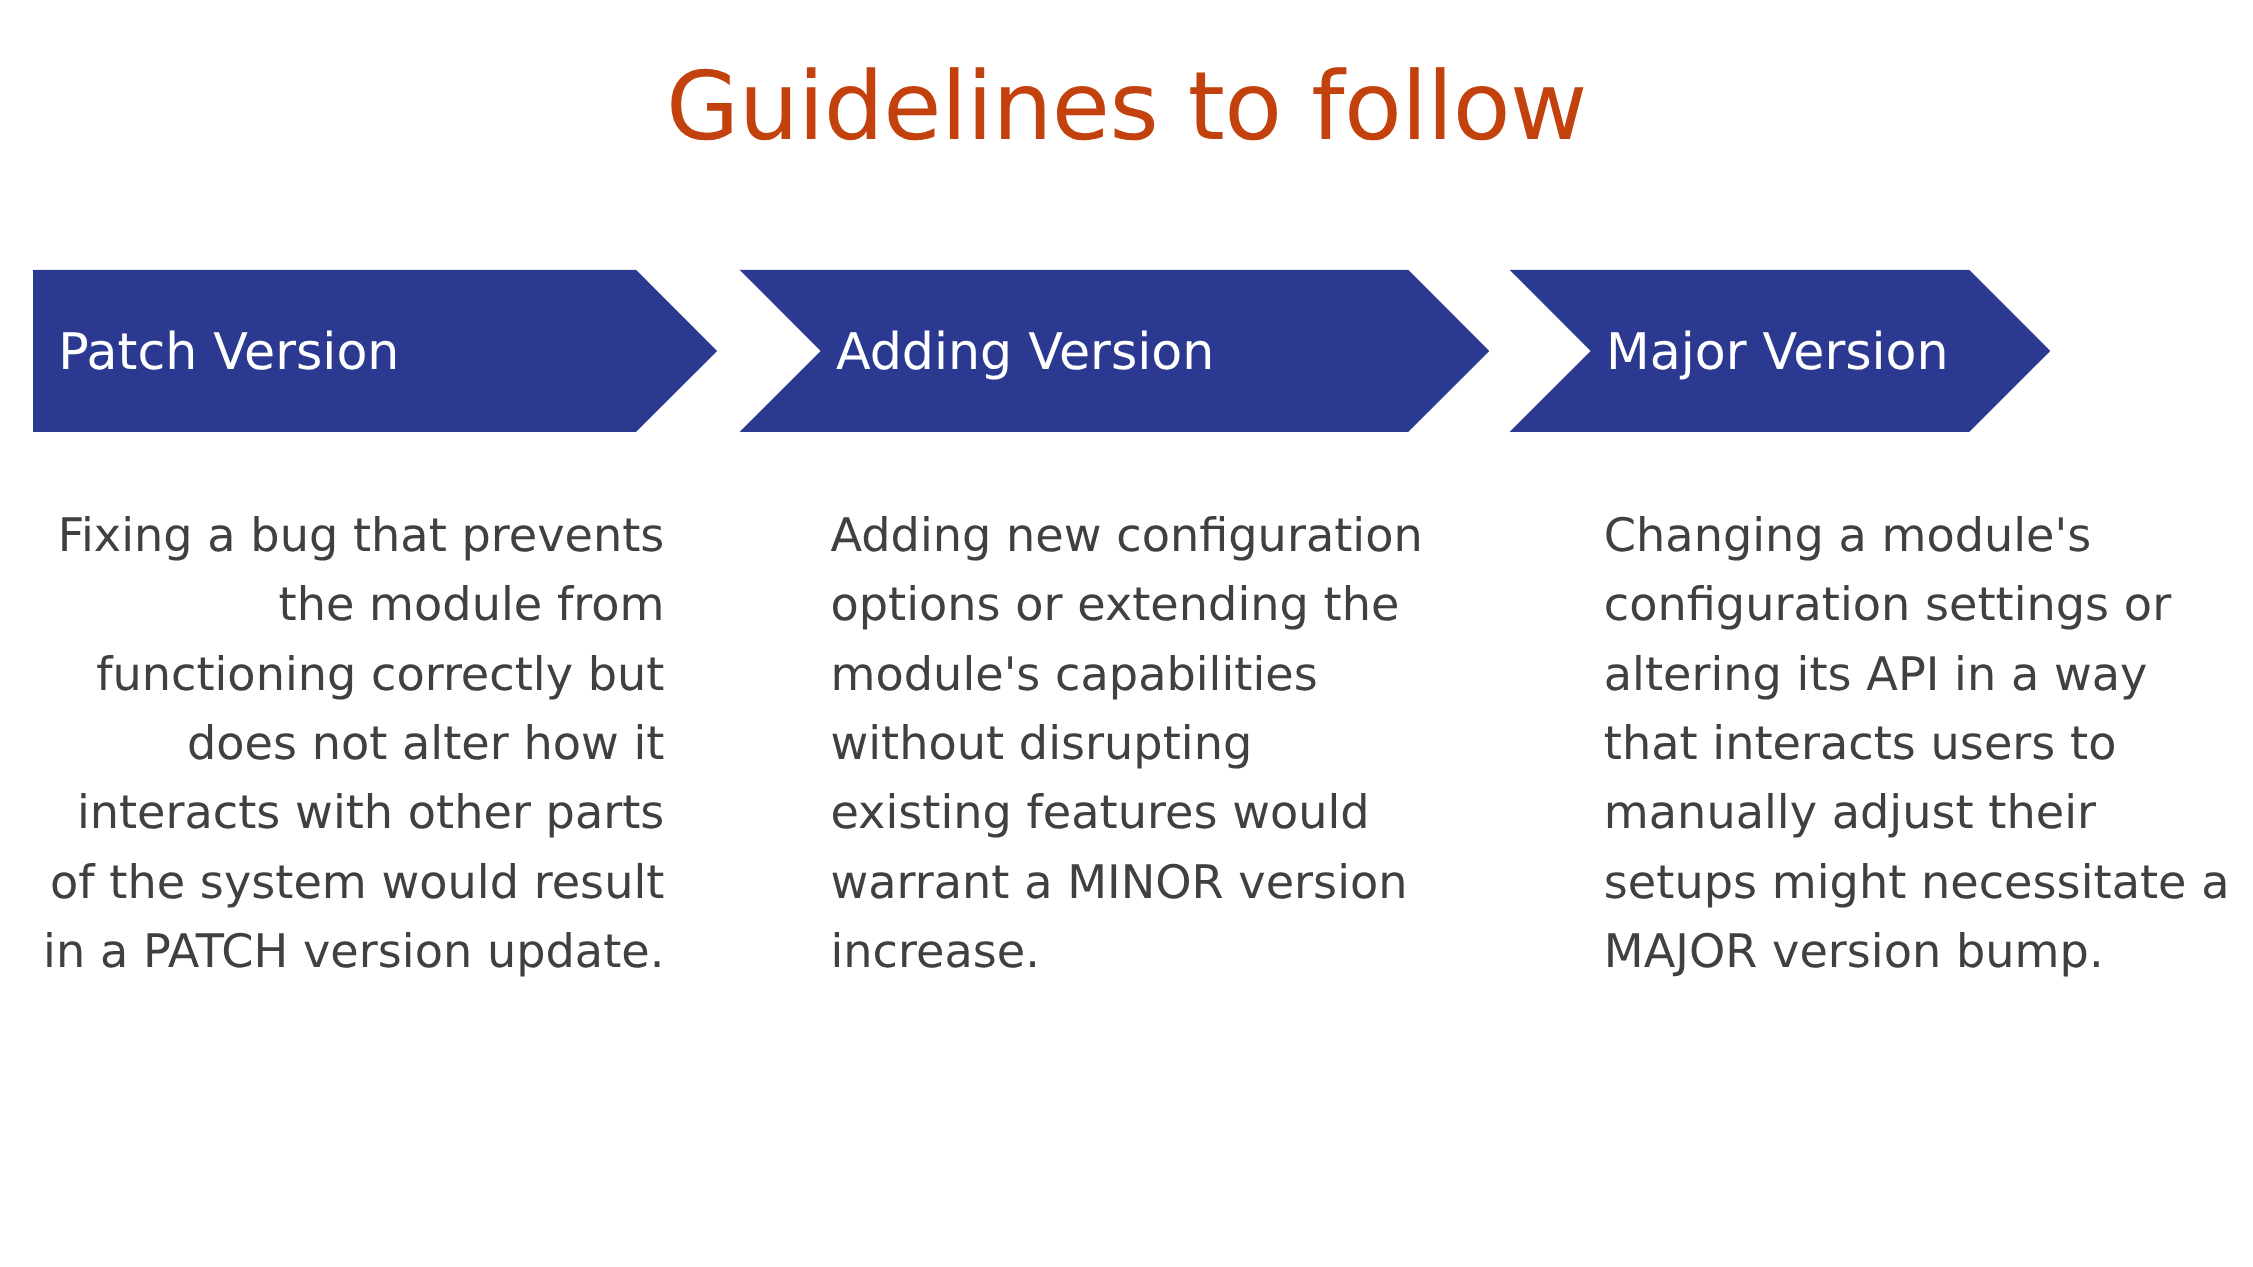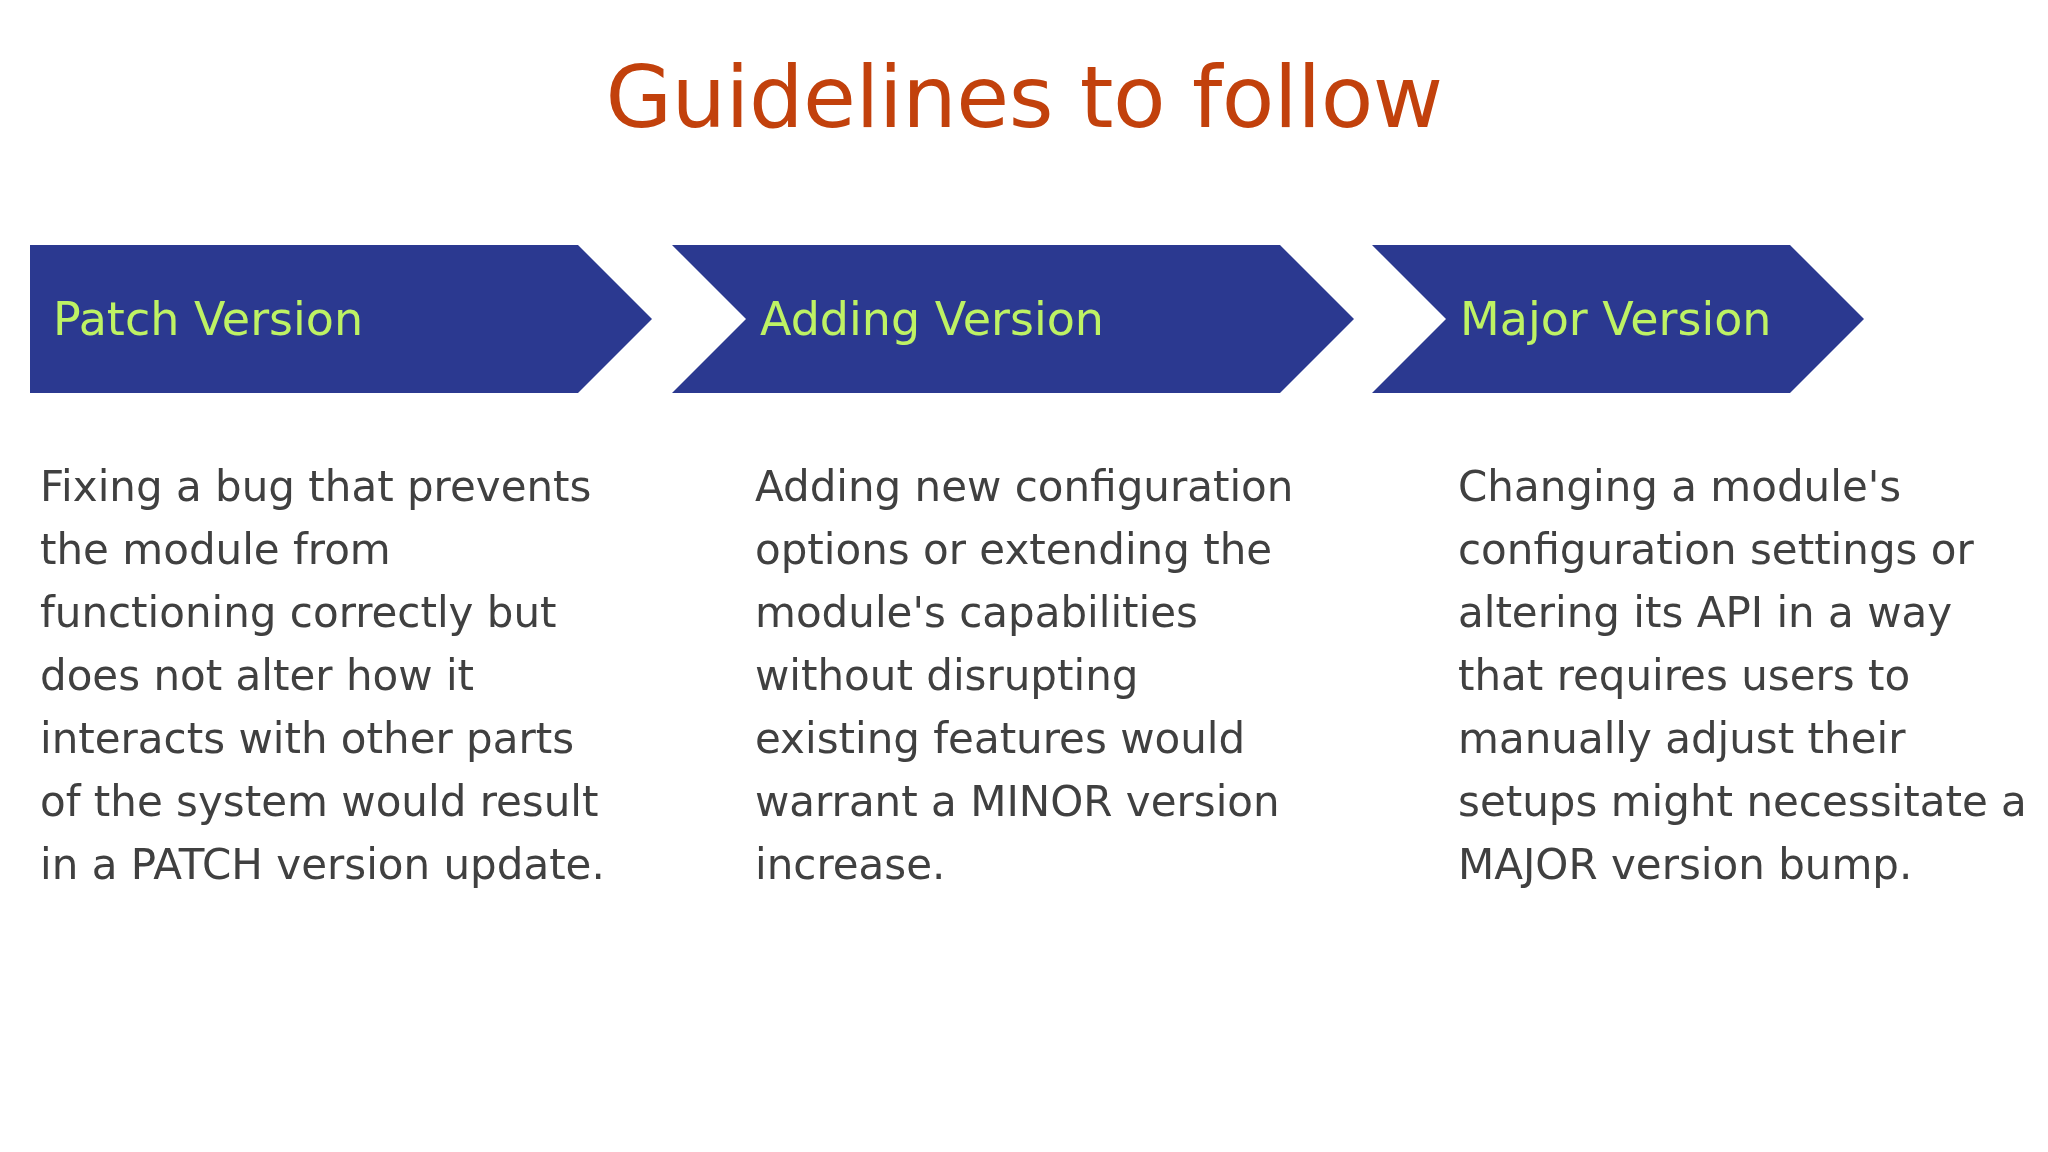--- a/index.html
+++ b/index.html
@@ -65,21 +65,21 @@
     -webkit-clip-path: polygon(0 0, calc(100% - 74px) 0, 100% 50%, calc(100% - 74px) 100%, 0 100%, 74px 50%);
     clip-path: polygon(0 0, calc(100% - 74px) 0, 100% 50%, calc(100% - 74px) 100%, 0 100%, 74px 50%);
   }
   .chevron.last {
     left: 1372px;
     width: 492px;
     -webkit-clip-path: polygon(0 0, calc(100% - 74px) 0, 100% 50%, calc(100% - 74px) 100%, 0 100%, 74px 50%);
     clip-path: polygon(0 0, calc(100% - 74px) 0, 100% 50%, calc(100% - 74px) 100%, 0 100%, 74px 50%);
   }
   .chevron-label {
-    color: #bef264;
+    color: #ffffff;
     font-size: 46px;
     font-weight: 400;
     line-height: 1;
     white-space: nowrap;
   }
   .chevron.first .chevron-label { padding-left: 23px; }
   .chevron.mid   .chevron-label { padding-left: 88px; }
   .chevron.last  .chevron-label { padding-left: 88px; }
 
   
@@ -91,21 +91,21 @@
     height: 520px;
   }
   .column {
     position: absolute;
     top: 0;
     font-size: 42px;
     line-height: 1.5;
     color: #404040;
     font-weight: 400;
   }
-  .column.c1 { left: 40px;   width: 580px; }
+  .column.c1 { left: 24px;   width: 580px; text-align: right; }
   .column.c2 { left: 755px;  width: 560px; }
   .column.c3 { left: 1458px; width: 570px; }
 </style>
 </head>
 <body>
 
 <div class="slide">
 
   <div class="title">Guidelines to follow</div>
 
@@ -124,17 +124,17 @@
     </div>
 
   </div>
 
   <div class="columns">
 
     <div class="column c1">Fixing a bug that prevents the module from functioning correctly but does not alter how it interacts with other parts of the system would result in a PATCH version update.</div>
 
     <div class="column c2">Adding new configuration options or extending the module's capabilities without disrupting existing features would warrant a MINOR version increase.</div>
 
-    <div class="column c3">Changing a module's configuration settings or altering its API in a way that requires users to manually adjust their setups might necessitate a MAJOR version bump.</div>
+    <div class="column c3">Changing a module's configuration settings or altering its API in a way that interacts users to manually adjust their setups might necessitate a MAJOR version bump.</div>
 
   </div>
 
 </div>
 
 </body></html>

